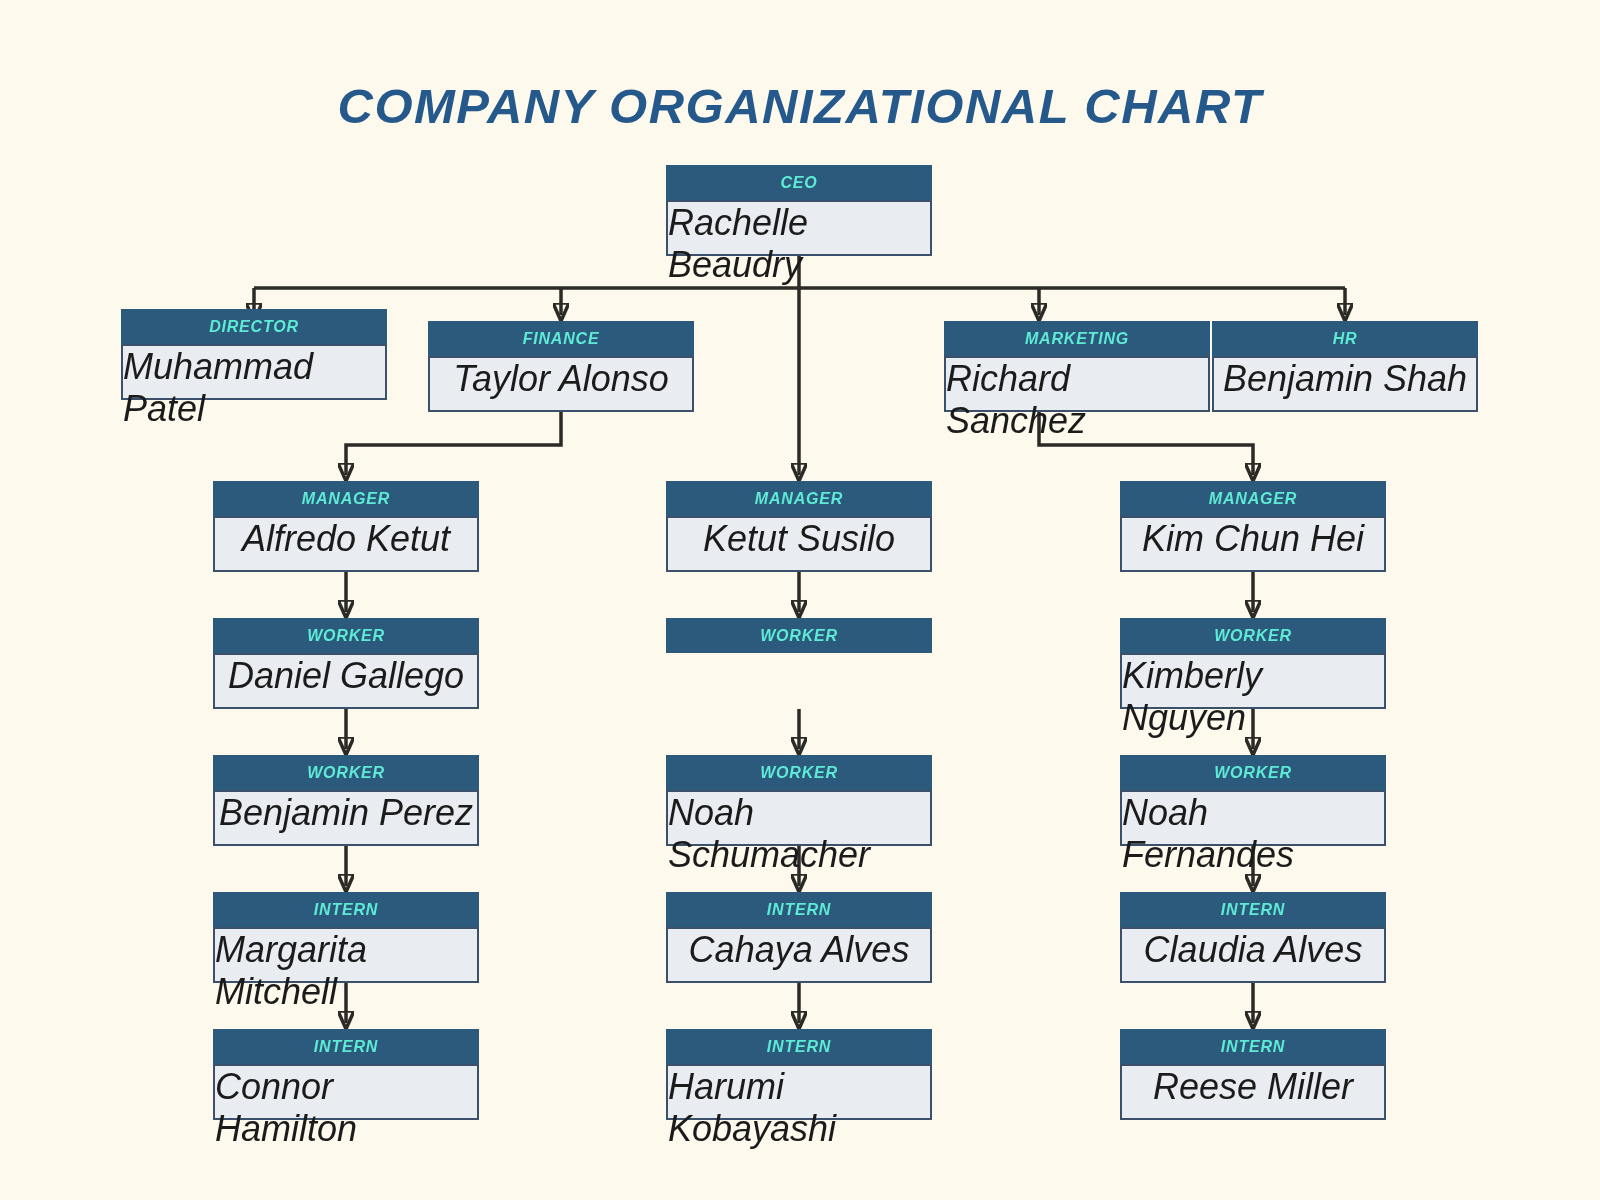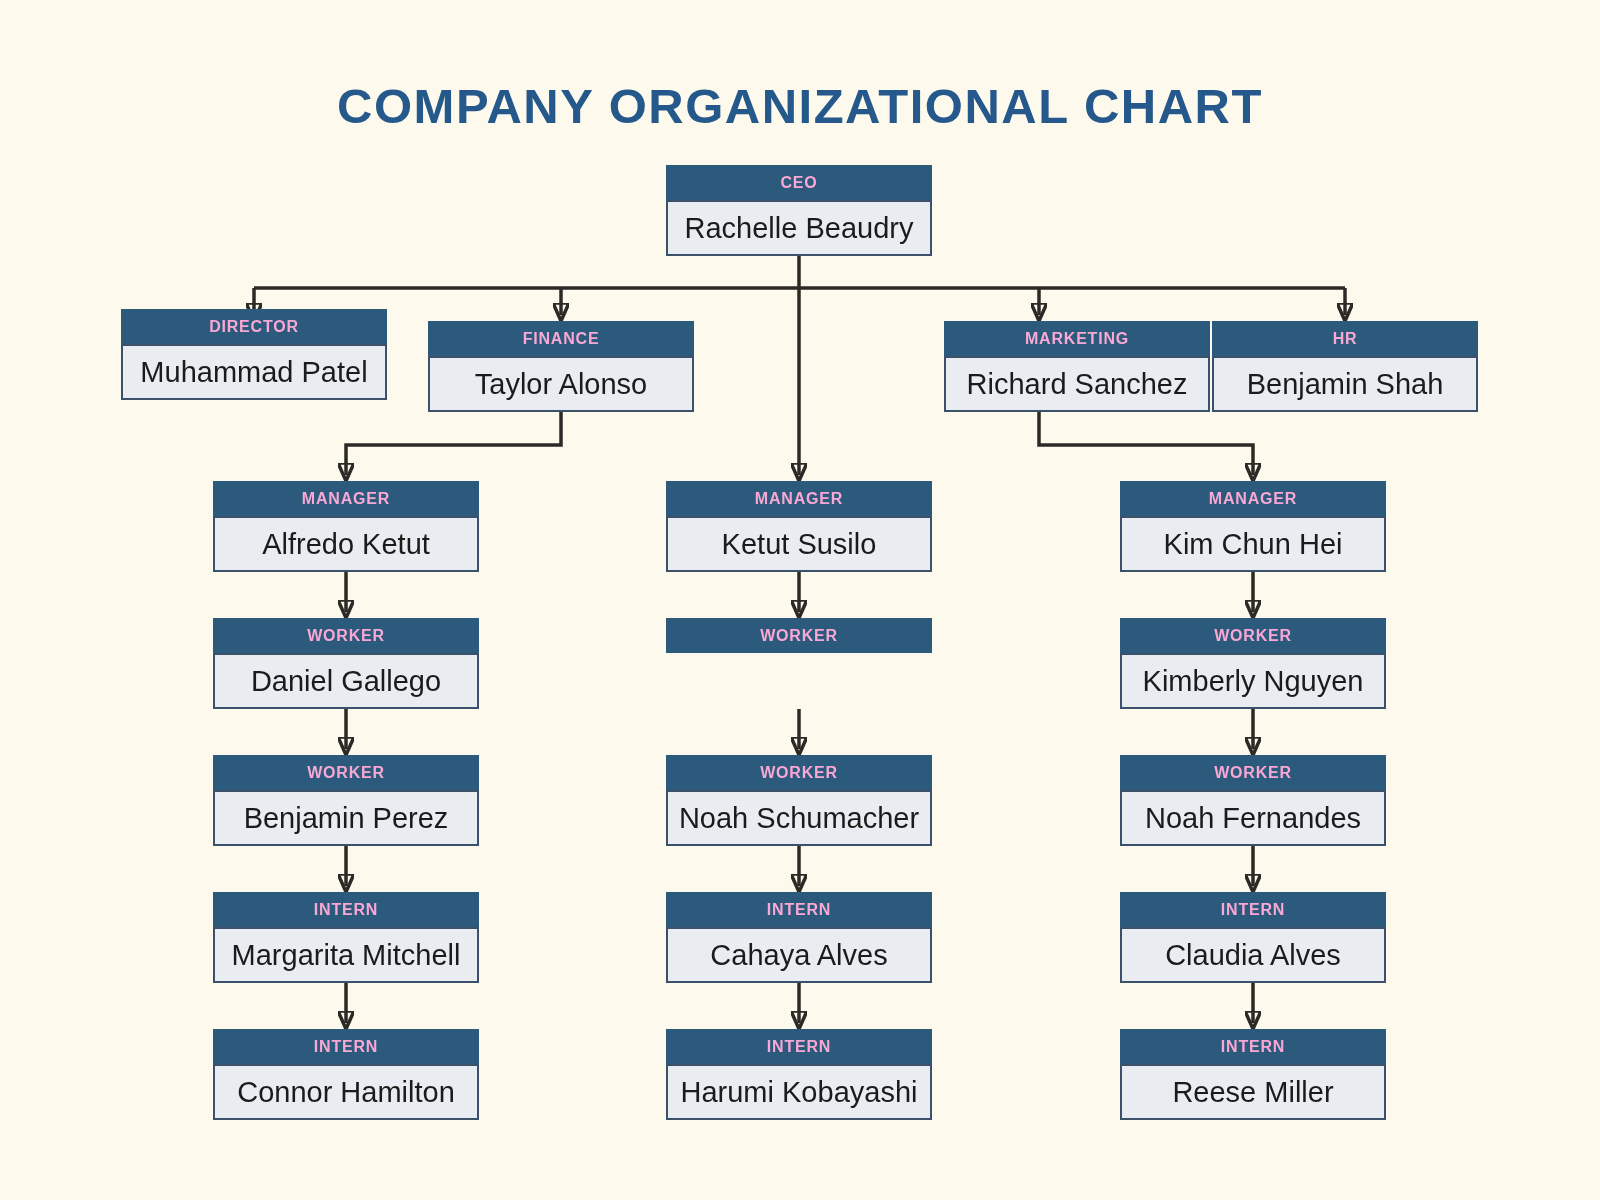--- a/index.html
+++ b/index.html
@@ -6,32 +6,32 @@
     --page-bg:#fdf9ec;
     --title-color:#26598b;
     --header-bg:#2b5a7c;
     --body-bg:#e9edf1;
     --body-border:#3b506a;
     --line-color:#2b2a27;
     --name-color:#1b1b1b;
   }
   *{margin:0;padding:0;box-sizing:border-box;}
   body{background:var(--page-bg);font-family:"Liberation Sans",sans-serif;}
-  .canvas{position:relative;width:1600px;height:1200px;background:var(--page-bg);overflow:hidden;}
+  .canvas{position:relative;width:1600px;height:1200px;background:var(--page-bg);overflow:hidden;font-style:italic;}
   .title{position:absolute;top:78px;left:0;width:100%;text-align:center;
          font-size:49px;font-weight:bold;letter-spacing:1.5px;color:var(--title-color);}
   .connectors{position:absolute;left:0;top:0;width:1600px;height:1200px;color:var(--line-color);}
   .connectors path{fill:none;stroke:currentColor;stroke-width:3.5;}
   .box{position:absolute;width:266px;}
-  .box-header{height:35px;background:var(--header-bg);color:#f9a8d4;
+  .box-header{height:35px;background:var(--header-bg);color:#5eead4;
               display:flex;align-items:center;justify-content:center;
               font-size:16px;font-weight:bold;letter-spacing:0.8px;}
   .box-body{height:56px;background:var(--body-bg);border:2px solid var(--body-border);
-            display:flex;align-items:center;justify-content:center;
-            font-size:29px;color:var(--name-color);}
+            display:flex;align-items:flex-start;justify-content:center;
+            font-size:36px;color:var(--name-color);}
 </style>
 </head>
 <body>
 
 <div class="canvas">
 
   <h1 class="title">COMPANY ORGANIZATIONAL CHART</h1>
 
   <svg class="connectors" viewBox="0 0 1600 1200" xmlns="http://www.w3.org/2000/svg">
     <defs>

